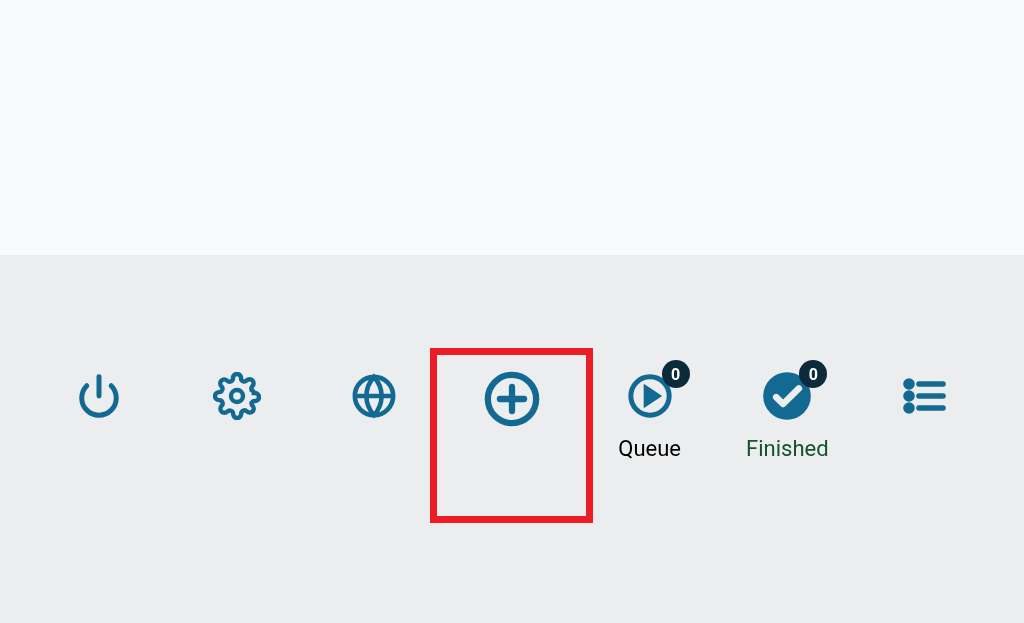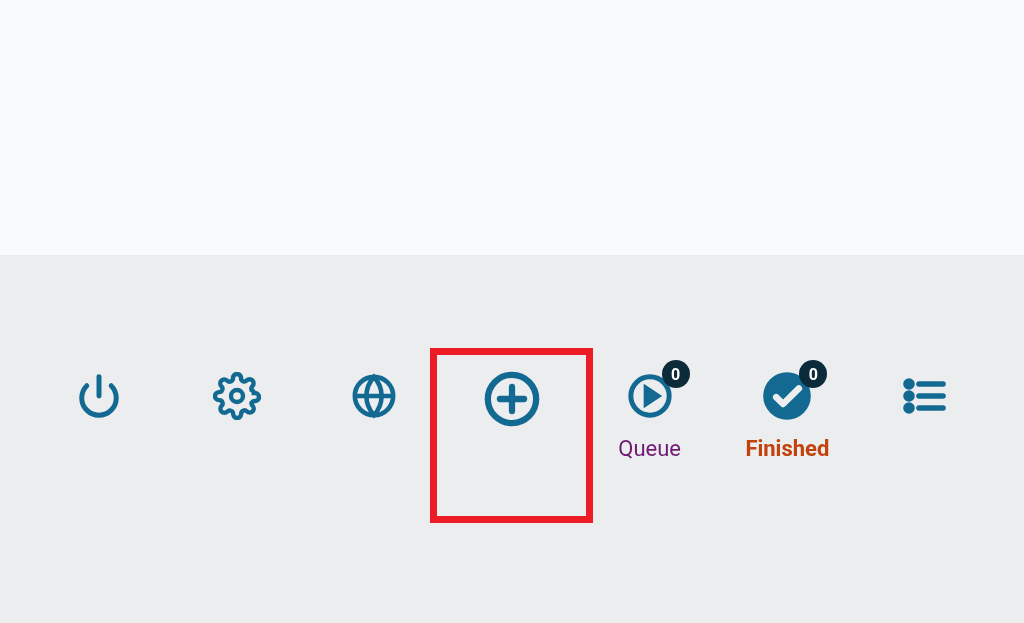--- a/index.html
+++ b/index.html
@@ -57,25 +57,25 @@
       height: 28px;
       display: flex;
       align-items: center;
       justify-content: center;
       font-size: 16px;
       font-weight: 700;
     }
     .item-label {
       margin-top: 14px;
       font-size: 22px;
-      color: #701a75;
+      color: #000000;
     }
     .item-label.bold {
-      color: #c2410c;
-      font-weight: 700;
+      color: #14532d;
+      font-weight: 400;
     }
     .highlight-box {
       position: absolute;
       border: 7px solid #ed1c24;
       width: 163px;
       height: 175px;
       top: 93px;
       left: 430px;
       pointer-events: none;
     }

